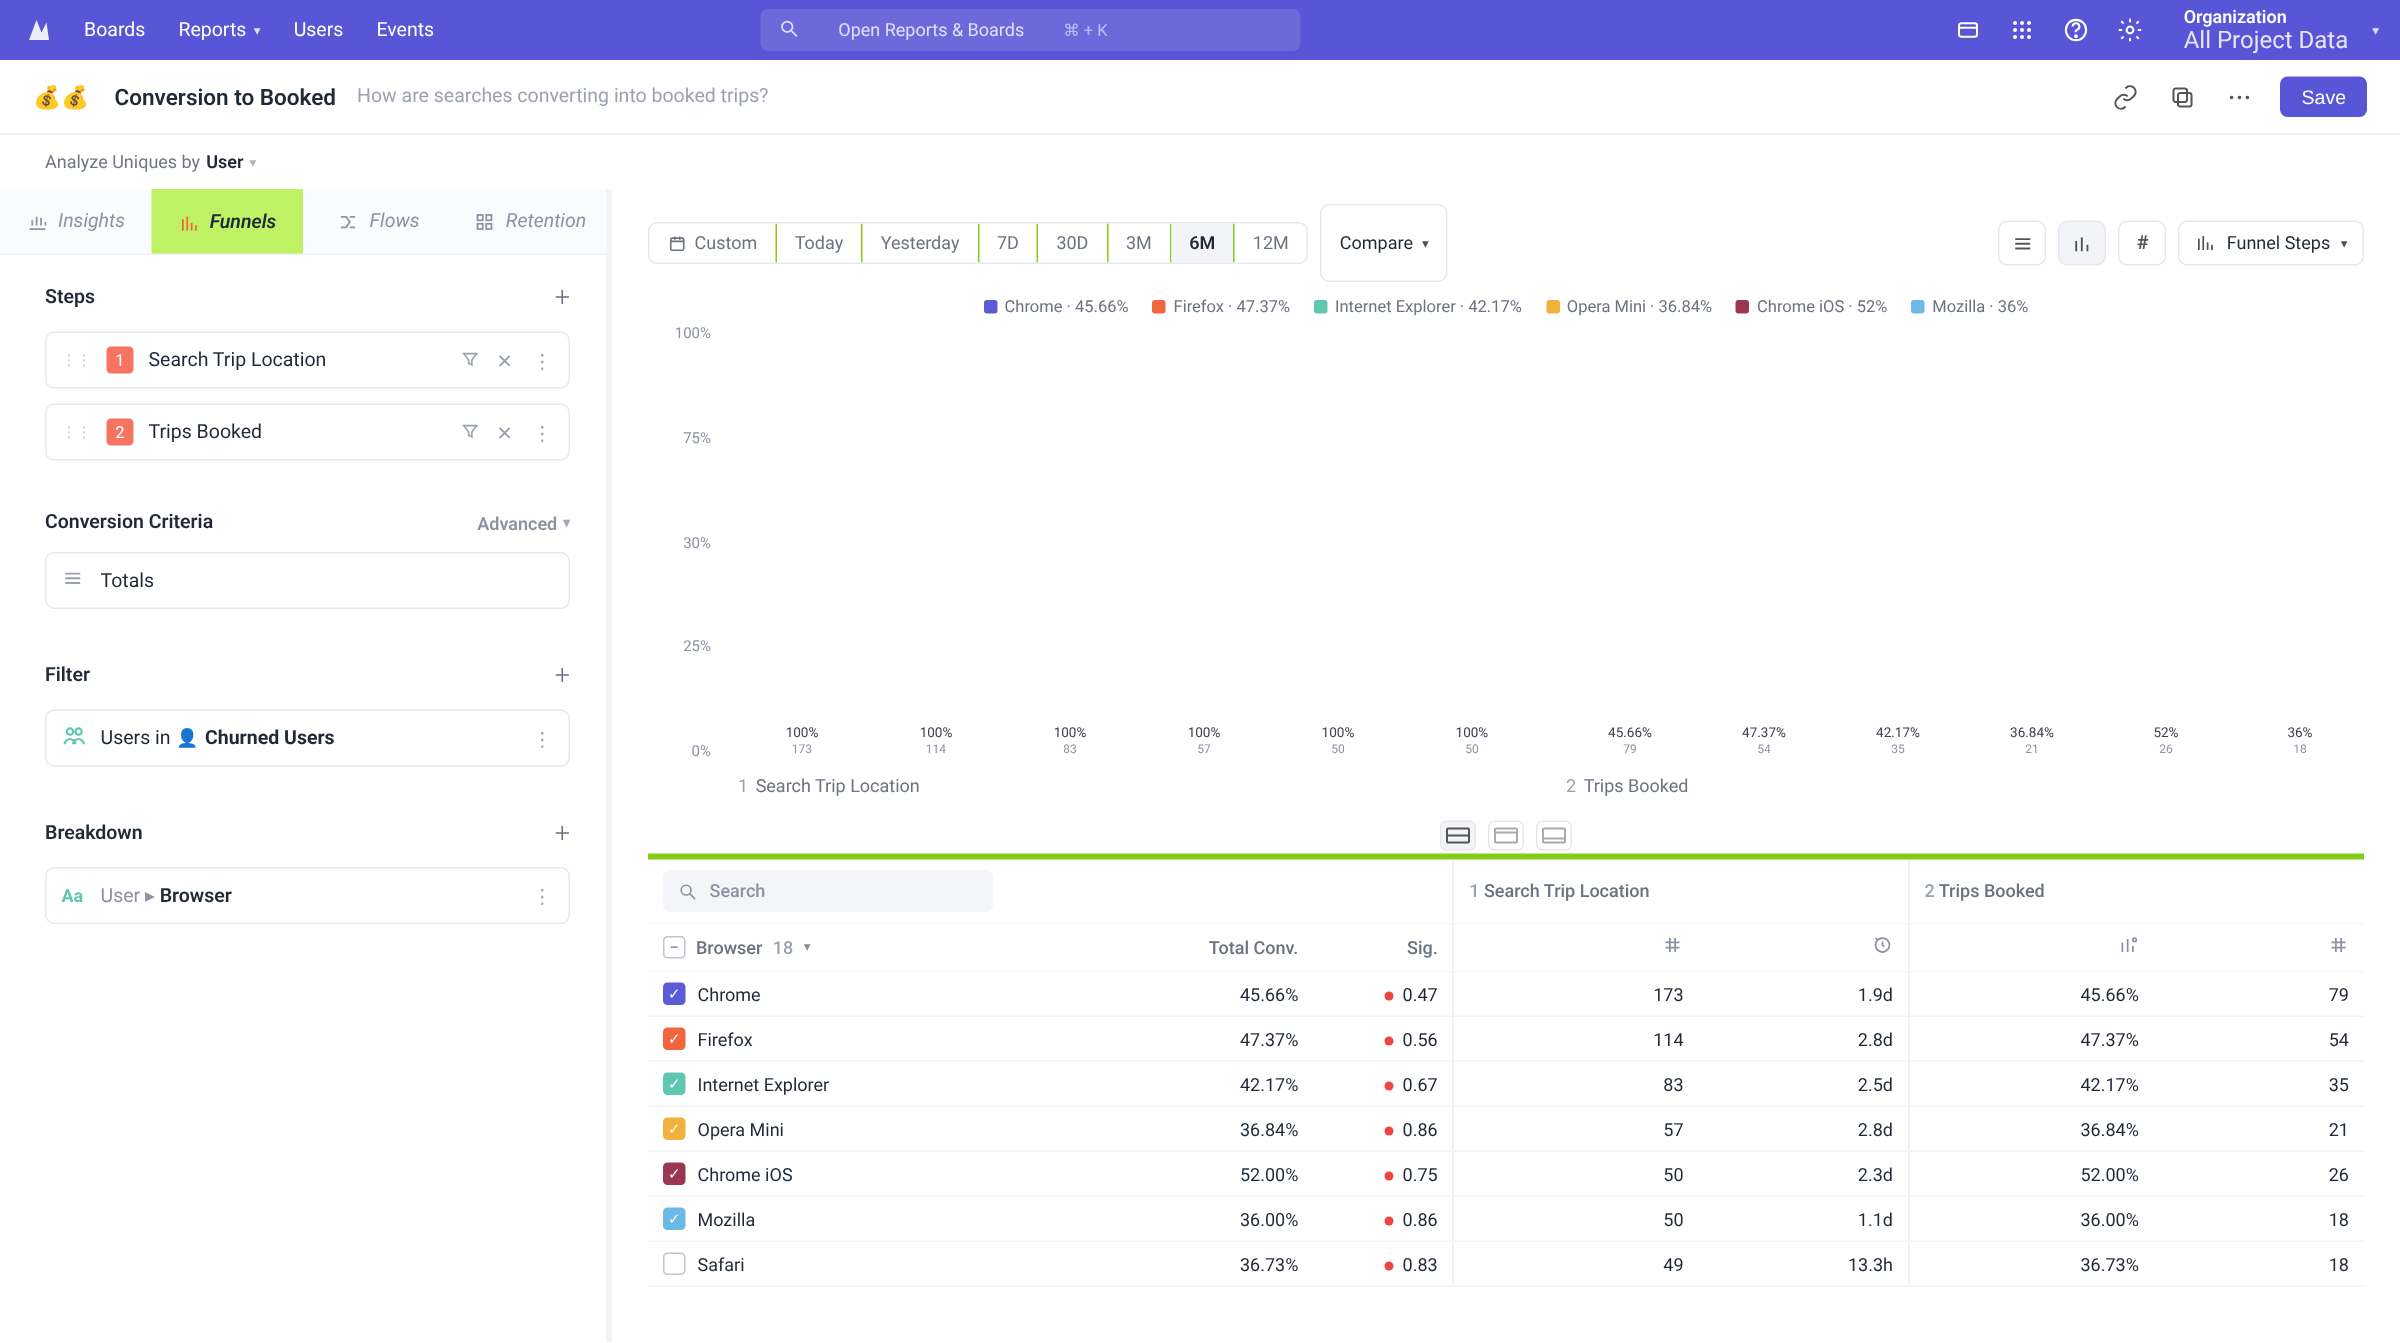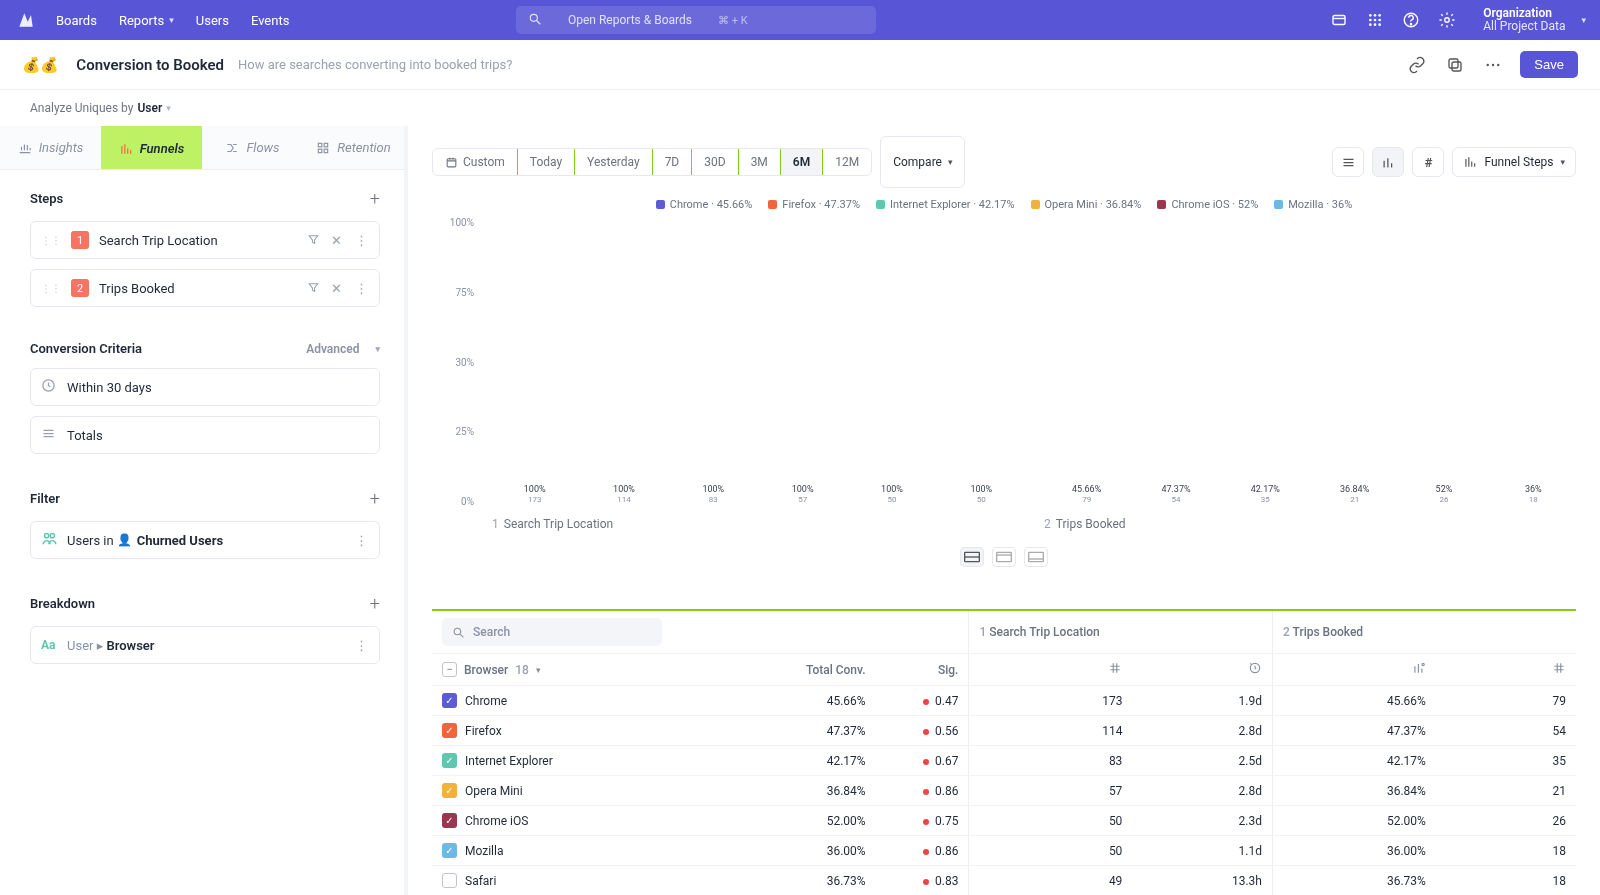--- a/index.html
+++ b/index.html
@@ -10,21 +10,21 @@
   .logo { width:24px; height:24px; margin-right:18px; display:flex; align-items:center; justify-content:center; font-weight:700; }
   .nav-links { display:flex; gap:22px; font-size:13px; }
   .nav-link { cursor:pointer; display:flex; align-items:center; gap:5px; }
   .chev { font-size:9px; opacity:.8;}
   .top-search { margin-left:auto; margin-right:auto; background:rgba(255,255,255,.12); border-radius:5px; width:360px; height:28px; display:flex; align-items:center; gap:26px; padding:0 12px; color:#e0e0ff; font-size:12px; }
   .top-search .kbd { opacity:.7; font-size:11px;}
   .top-icons { display:flex; gap:16px; align-items:center; margin-left:auto; }
   .top-ico { width:20px; height:20px; cursor:pointer; display:flex; align-items:center; justify-content:center; }
   .org-block { display:flex; flex-direction:column; line-height:1.1; margin-left:10px; cursor:pointer;}
   .org-name { font-size:12px; font-weight:600;}
-  .org-sub { font-size:12px; opacity:.85;}
+  .org-sub { font-size:16px; opacity:.85;}
 
   
   .pageheader { height:50px; border-bottom:1px solid #eceef2; display:flex; align-items:center; padding:0 22px; gap:14px; }
   .page-title { font-weight:600; font-size:15px; }
   .emoji { font-size:15px; margin-right:3px;}
   .page-desc { color:#9aa2b1; font-size:13px;}
   .header-right { margin-left:auto; display:flex; align-items:center; gap:16px;}
   .icon-btn { width:22px; height:22px; display:flex; align-items:center; justify-content:center; cursor:pointer; color:#555;}
   .save-btn { background:#5856d6; color:#fff; border:none; border-radius:5px; padding:6px 14px; font-size:13px; cursor:pointer; font-weight:500;}
 
@@ -38,21 +38,21 @@
 
   
   .side-tabs { display:flex; border-bottom:1px solid #eceef2; height:44px;}
   .side-tab { flex:1; display:flex; align-items:center; justify-content:center; gap:7px; font-size:13px; color:#8b92a4; cursor:pointer; background:#fafbfc;font-style:italic;}
   .side-tab.active { background:#bef264; color:#1f2937; font-weight:600; border-top:2px solid transparent;}
   .side-tab .ti { width:14px;height:14px;}
 
   .sb-section { padding:18px 24px 6px 30px; }
   .sb-head { display:flex; align-items:center; justify-content:space-between; font-weight:600; font-size:13px; margin-bottom:12px;}
   .plus { font-size:18px; color:#6b7280; cursor:pointer; font-weight:300;}
-  .link-adv { color:#8b92a4; font-size:12px; cursor:pointer; display:flex; align-items:center; gap:16px;}
+  .link-adv { color:#8b92a4; font-size:12px; cursor:pointer; display:flex; align-items:center; gap:4px;}
 
   .step-row, .crit-row, .filter-row, .breakdown-row {
     background:#fff; border:1px solid #e5e8ee; border-radius:6px; height:38px; display:flex; align-items:center; padding:0 10px; gap:10px; margin-bottom:10px; font-size:13px;
   }
   .drag { color:#c1c6d0; font-size:10px; cursor:grab;}
   .step-num { width:18px; height:18px; border-radius:3px; color:#fff; font-size:11px; display:flex; align-items:center; justify-content:center;}
   .row-icons { margin-left:auto; display:flex; gap:10px; color:#99a0ae; }
   .row-ico { width:14px;height:14px; cursor:pointer;}
 
   .crit-row .cico, .filter-row .cico, .breakdown-row .cico { color:#99a0ae; width:16px;}
@@ -92,21 +92,21 @@
   .bar-label .sub { display:block; color:#8b92a4; font-size:8px;}
   .x-labels { position:absolute; left:60px; right:0; bottom:0; height:26px; display:flex; gap:20px;}
   .x-label { flex:1; font-size:12px; color:#6b7280; padding-top:6px;}
   .x-label .num { color:#9aa2b1; margin-right:5px;}
 
   .layout-toggles { display:flex; justify-content:center; gap:8px; padding:10px 0 2px; }
   .lt { width:24px; height:20px; border:1px solid #e5e8ee; border-radius:4px; display:flex; align-items:center; justify-content:center; cursor:pointer; color:#777;}
   .lt.active{ background:#f3f4f7; color:#222;}
 
   
-  .table-wrap { border-top:2px solid #84cc16; flex:1; overflow:auto;margin-top:40px;}
+  .table-wrap { border-top:4px solid #84cc16; flex:1; overflow:auto;}
   .tbl { width:100%; border-collapse:collapse; font-size:12px; table-layout:fixed;}
   .tbl th, .tbl td { padding:7px 10px; text-align:right; border-bottom:1px solid #f2f3f6; font-variant-numeric:tabular-nums;}
   .tbl th { color:#6b7280; font-weight:500; background:#fff; position:sticky; top:0;}
   .tbl .namecell { text-align:left; display:flex; align-items:center; gap:8px;}
   .tbl .sig-dot { width:6px;height:6px;border-radius:50%; background:#ef4444; display:inline-block; margin-right:6px;}
   .chk { width:15px;height:15px;border-radius:3px; display:inline-flex; align-items:center; justify-content:center; color:#fff; font-size:10px;}
   .chk.empty { border:1.5px solid #bfc4cf; background:#fff;}
   .tbl .search-cell { text-align:left;}
   .search-box { background:#f4f5f8; border-radius:5px; width:220px; height:28px; display:flex; align-items:center; gap:8px; padding:0 10px; color:#8b92a4;}
   .brow-head { display:flex; align-items:center; gap:7px; text-align:left;}
@@ -283,27 +283,20 @@
         </div>
     </div>
 
     <div class="sb-section">
       <div class="sb-head">
         <span>Conversion Criteria</span>
         <span class="link-adv">
             <span>Advanced</span>
             <span class="chev">▾</span>
           </span>
-      </div>
-      <div class="crit-row">
-        <span class="cico"><svg width="15" height="15" viewBox="0 0 24 24" fill="none" stroke="#99a0ae" stroke-width="2">
-              <circle cx="12" cy="12" r="9"></circle>
-              <path d="M12 7v5l3 2"></path>
-            </svg></span>
-        <span>Within 30 days</span>
       </div>
       <div class="crit-row">
         <span class="cico"><svg width="15" height="15" viewBox="0 0 24 24" fill="none" stroke="#99a0ae" stroke-width="2">
               <path d="M4 7h16M4 12h16M4 17h16"></path>
             </svg></span>
         <span>Totals</span>
       </div>
     </div>
 
     <div class="sb-section">

